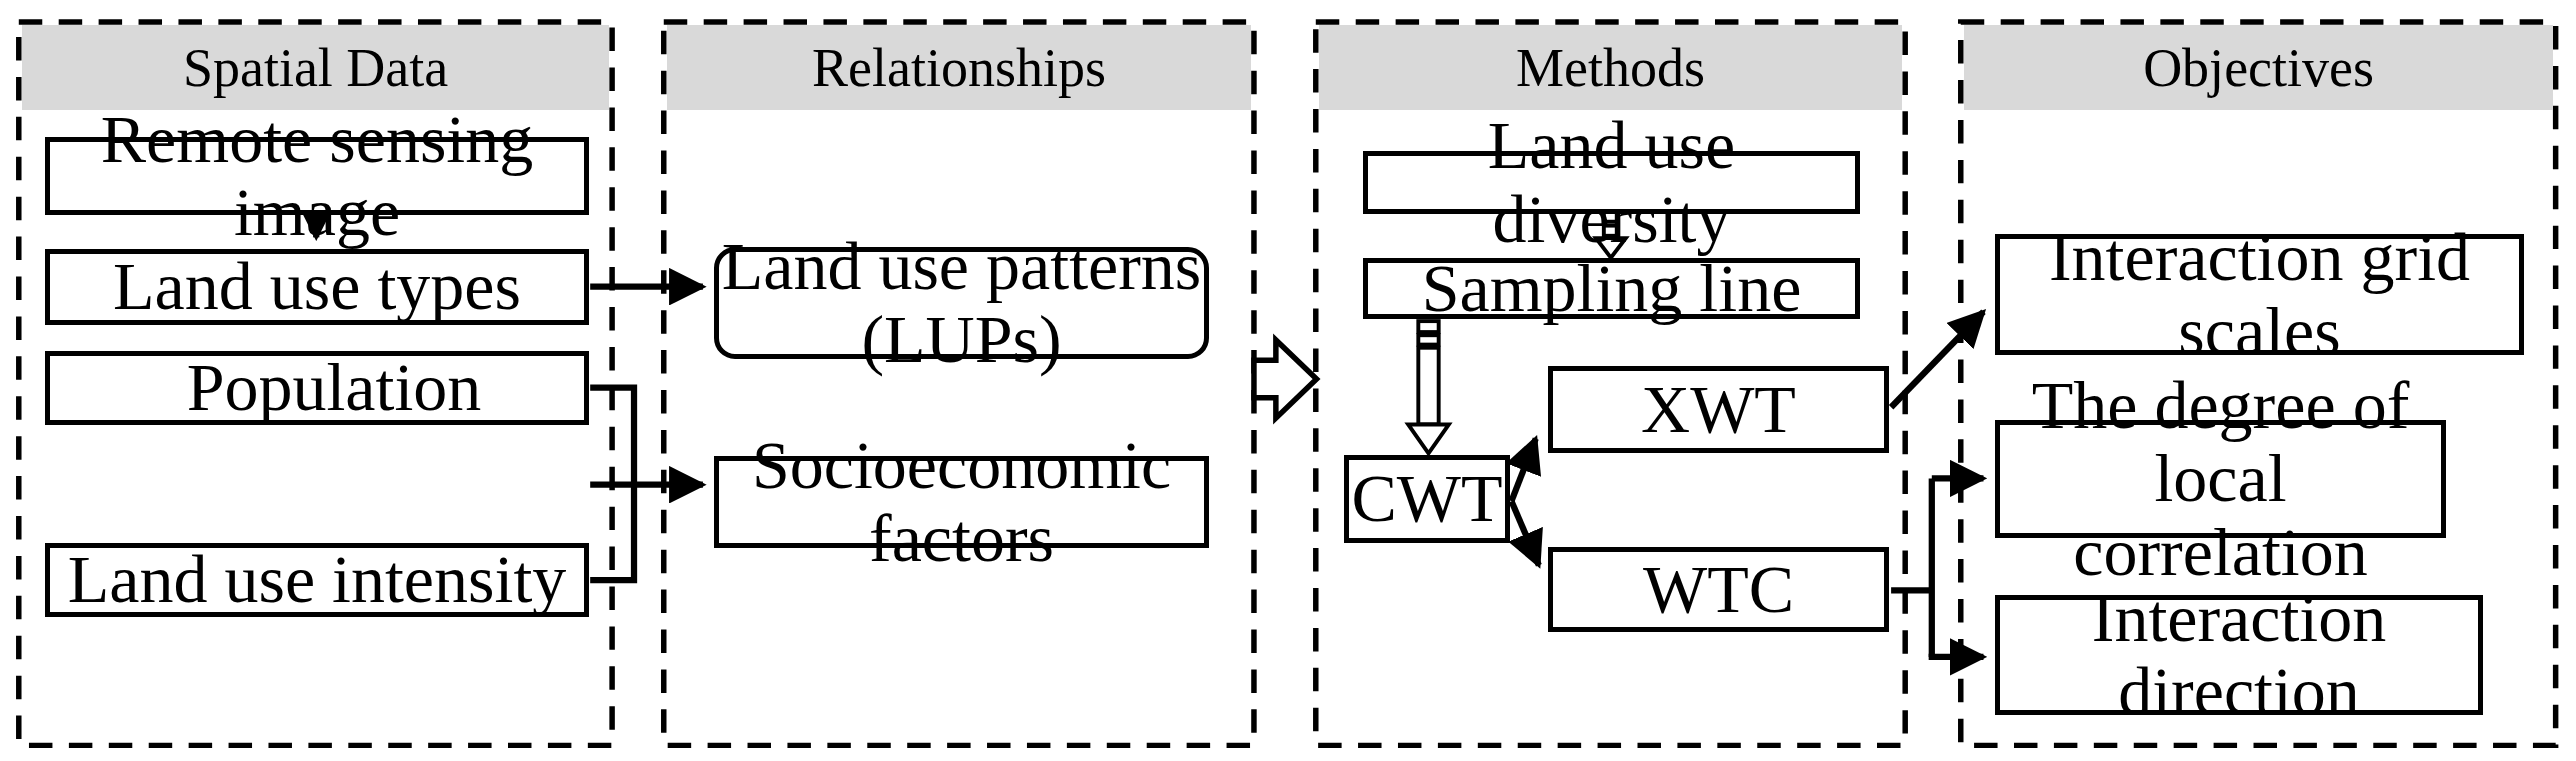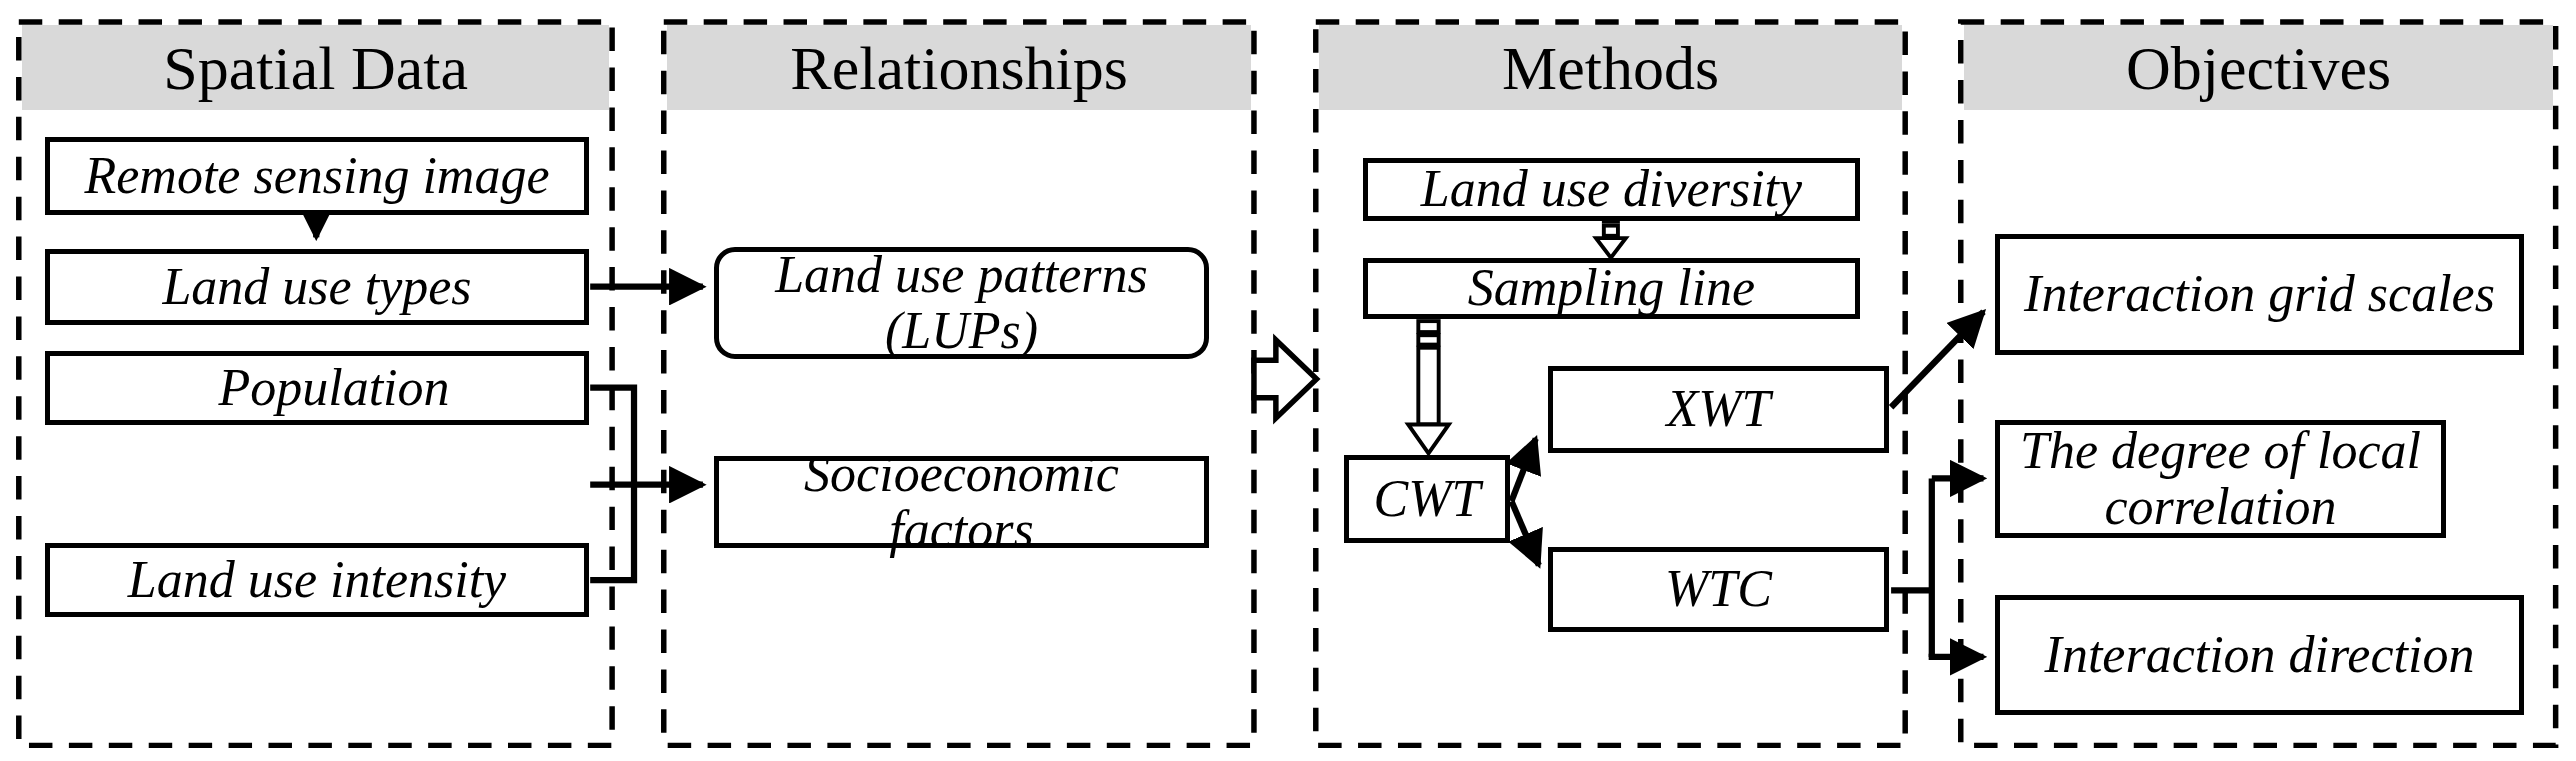--- a/index.html
+++ b/index.html
@@ -21,29 +21,28 @@
   #connector-layer{position:absolute;left:0;top:0;width:2576px;height:762px;}
   .pframe{fill:none;stroke:var(--line);stroke-width:7;stroke-dasharray:30 21;}
   .connector{stroke:var(--line);stroke-width:8;fill:none;}
   .shape{stroke:var(--line);stroke-width:7;fill:var(--box-bg);}
   .thin{stroke-width:5;}
   .panel{position:absolute;}
   .panel-header{
     position:absolute;left:3.1px;top:3.1px;height:85px;
     background:var(--header-bg);
     display:flex;align-items:center;justify-content:center;
-    font-size:62px;line-height:1;
+    font-size:54px;line-height:1;
   }
   .box{
     position:absolute;box-sizing:border-box;
     border:5.5px solid var(--line);background:var(--box-bg);
     display:flex;align-items:center;justify-content:center;
-    text-align:center;font-size:52px;line-height:1.08;
+    text-align:center;font-size:68px;line-height:1.08;
     white-space:pre-line;
-    font-style:italic;
   }
 </style>
 </head>
 <body>
 
 <div id="stage">
 
   <svg id="connector-layer" viewBox="0 0 3291 973" xmlns="http://www.w3.org/2000/svg">
     <defs>
       <marker id="ah" viewBox="0 0 10 10" refX="9" refY="5" markerWidth="6" markerHeight="6" orient="auto-start-reverse">
@@ -97,29 +96,29 @@
   <div class="panel" style="left:664px;top:22px;width:590px;height:723px;">
     <div class="panel-header" style="width:584px;">Relationships</div>
     <div class="box" style="left:50px;top:225px;width:495px;height:112px;border-radius:21px;">Land use patterns
 (LUPs)</div>
     <div class="box" style="left:50px;top:434px;width:495px;height:92px;">Socioeconomic
 factors</div>
   </div>
 
   <div class="panel" style="left:1316px;top:22px;width:589px;height:723px;">
     <div class="panel-header" style="width:583px;">Methods</div>
-    <div class="box" style="left:47px;top:136px;width:497px;height:63px;">Land use diversity</div>
+    <div class="box" style="left:47px;top:129px;width:497px;height:63px;">Land use diversity</div>
     <div class="box" style="left:47px;top:236px;width:497px;height:61px;">Sampling line</div>
     <div class="box" style="left:28px;top:433px;width:166px;height:88px;">CWT</div>
     <div class="box" style="left:232px;top:344px;width:341px;height:87px;">XWT</div>
     <div class="box" style="left:232px;top:525px;width:341px;height:85px;">WTC</div>
   </div>
 
   <div class="panel" style="left:1961px;top:22px;width:595px;height:723px;">
     <div class="panel-header" style="width:589px;">Objectives</div>
     <div class="box" style="left:34px;top:212px;width:529px;height:121px;">Interaction grid scales</div>
     <div class="box" style="left:34px;top:398px;width:451px;height:118px;">The degree of local
 correlation</div>
-    <div class="box" style="left:34px;top:573px;width:529px;height:120px;">Interaction direction</div>
+    <div class="box" style="left:34px;top:573px;width:488px;height:120px;">Interaction direction</div>
   </div>
 
 </div>
 
 
 </body></html>

